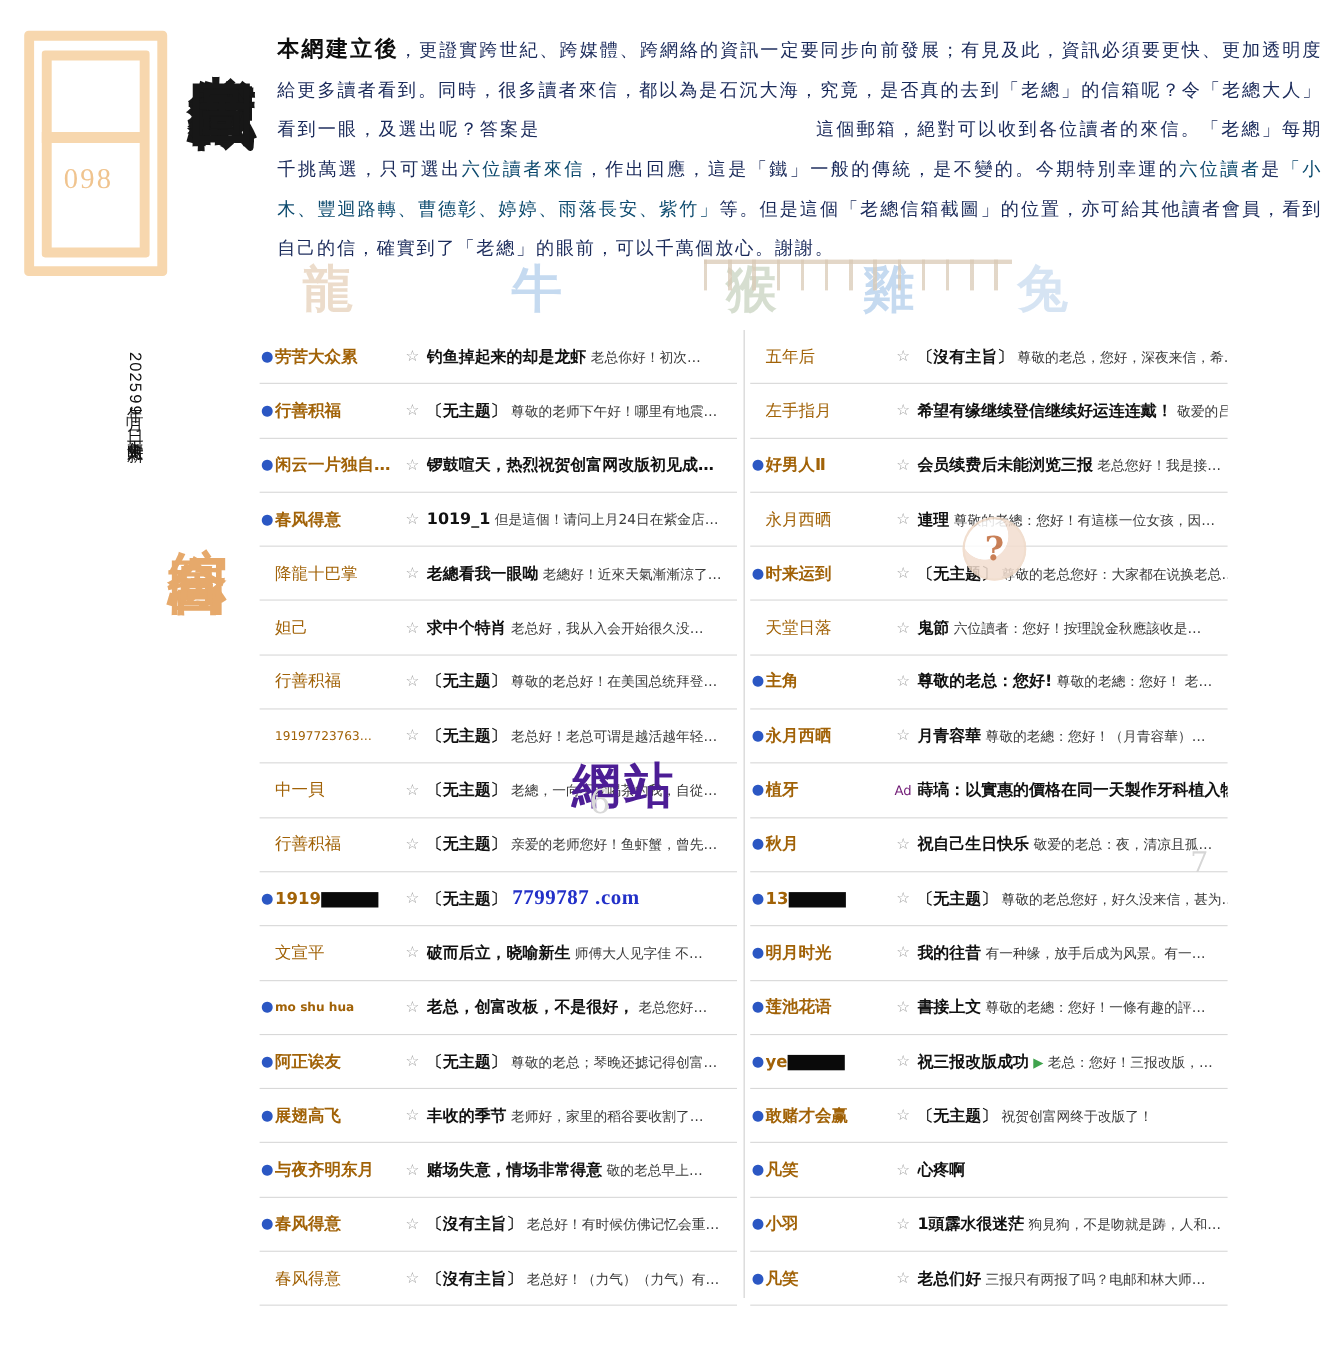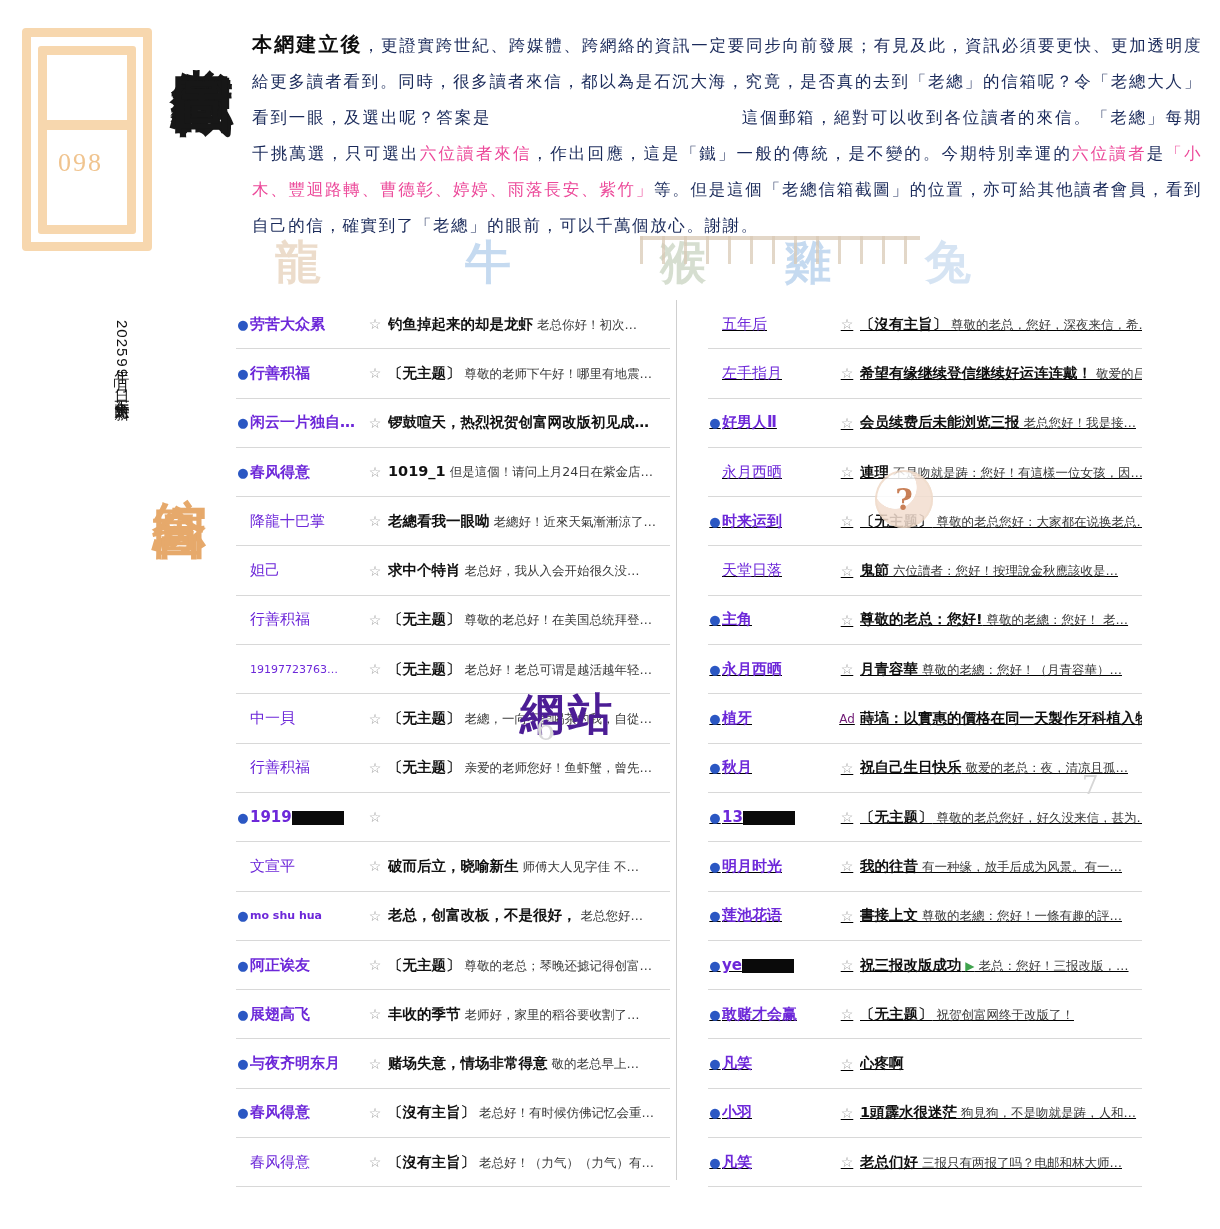--- a/index.html
+++ b/index.html
@@ -69,21 +69,21 @@
   .editorial{
     position:absolute;left:252px;top:26px;width:950px;
     font-family:"DejaVu Serif",serif;
     font-size:16.5px;
     line-height:36px;
     color:#1a2a5a;
     letter-spacing:1.6px;
     text-align:justify;
   }
   .editorial .lead{color:#0d0d0d;font-weight:bold;font-size:20px;letter-spacing:2px;}
-  .editorial .red{color:#ec4899;}
+  .editorial .red{color:#0c4a6e;}
   .editorial .gap{display:inline-block;width:250px;}
 
   
   .zodiac{
     position:absolute;left:265px;top:232px;width:930px;height:62px;
   }
   .zodiac span{
     position:absolute;top:0;
     font-family:"DejaVu Serif",serif;
     font-weight:bold;font-size:46px;
@@ -106,38 +106,38 @@
   }
 
   
   .lists{
     position:absolute;left:236px;top:300px;width:966px;
   }
   .col{
     position:absolute;top:0;width:434px;
   }
   .col-left{left:0;}
-  .col-right{left:472px;text-decoration:underline;}
+  .col-right{left:446px;}
   .divider{
     position:absolute;left:440px;top:0;width:1px;height:880px;background:#cfcfcf;
   }
   .row{
     position:relative;height:48.3px;
     border-bottom:1px solid #d8d8d8;
     display:flex;align-items:center;
     font-family:"DejaVu Sans","Liberation Sans",sans-serif;
   }
   .bullet{
     width:14px;flex:0 0 14px;text-align:center;
     color:#2b57c3;font-size:13px;line-height:1;
   }
   .bullet.off{visibility:hidden;}
   .author{
     flex:0 0 112px;width:112px;
-    font-size:15px;color:#6d28d9;
+    font-size:15px;color:#a16207;
     white-space:nowrap;overflow:hidden;
   }
   .author.bold{font-weight:bold;}
   .author.small{font-size:11px;}
   .star{
     flex:0 0 26px;text-align:center;color:#9a9a9a;font-size:14px;
   }
   .ad-tag{
     flex:0 0 26px;text-align:center;color:#701a75;font-size:12px;
   }
@@ -273,20 +273,21 @@
         <div class="row">
           <span class="bullet off">●</span>
           <span class="author">行善积福</span>
           <span class="star">☆</span>
           <span class="subject"><b>〔无主题〕</b><span class="snippet">  亲爱的老师您好！鱼虾蟹，曾先…</span></span>
         </div>
         <div class="row">
           <span class="bullet">●</span>
           <span class="author bold">1919<span class="blackbar" style="width: 52px;"></span></span>
           <span class="star">☆</span>
+          <span class="subject"><b>〔无主题〕</b><span class="urlstamp">   7799787 .com</span></span>
         </div>
         <div class="row">
           <span class="bullet off">●</span>
           <span class="author">文宣平</span>
           <span class="star">☆</span>
           <span class="subject"><b>破而后立，晓喻新生</b><span class="snippet">  师傅大人见字佳 不…</span></span>
         </div>
         <div class="row">
           <span class="bullet">●</span>
           <span class="author bold small">mo shu hua</span>
@@ -340,21 +341,21 @@
         <div class="row">
           <span class="bullet">●</span>
           <span class="author bold">好男人Ⅱ</span>
           <span class="star">☆</span>
           <span class="subject"><b>会员续费后未能浏览三报</b><span class="snippet">  老总您好！我是接…</span></span>
         </div>
         <div class="row">
           <span class="bullet off">●</span>
           <span class="author">永月西晒</span>
           <span class="star">☆</span>
-          <span class="subject"><b>連理</b><span class="snippet">  不是吻就是踌：您好！有這樣一位女孩，因…</span></span>
+          <span class="subject"><b>連理</b><span class="snippet">  尊敬的老總：您好！有這樣一位女孩，因…</span></span>
         </div>
         <div class="row">
           <span class="bullet">●</span>
           <span class="author bold">时来运到</span>
           <span class="star">☆</span>
           <span class="subject"><b>〔无主题〕</b><span class="snippet">  尊敬的老总您好：大家都在说换老总…</span></span>
         </div>
         <div class="row">
           <span class="bullet off">●</span>
           <span class="author">天堂日落</span>

